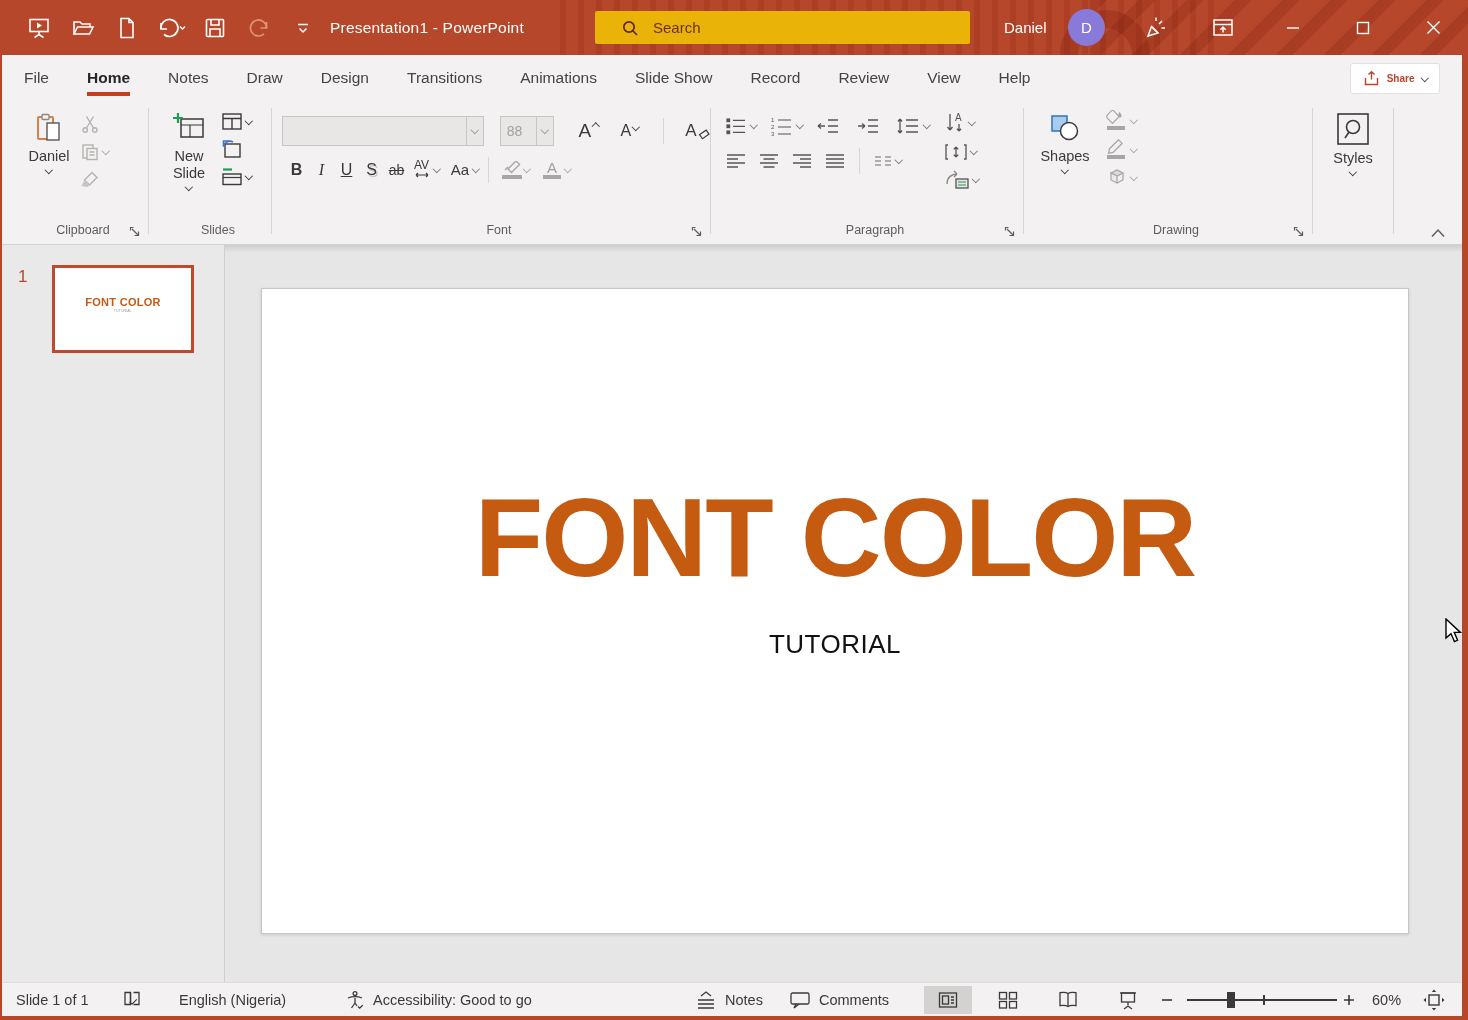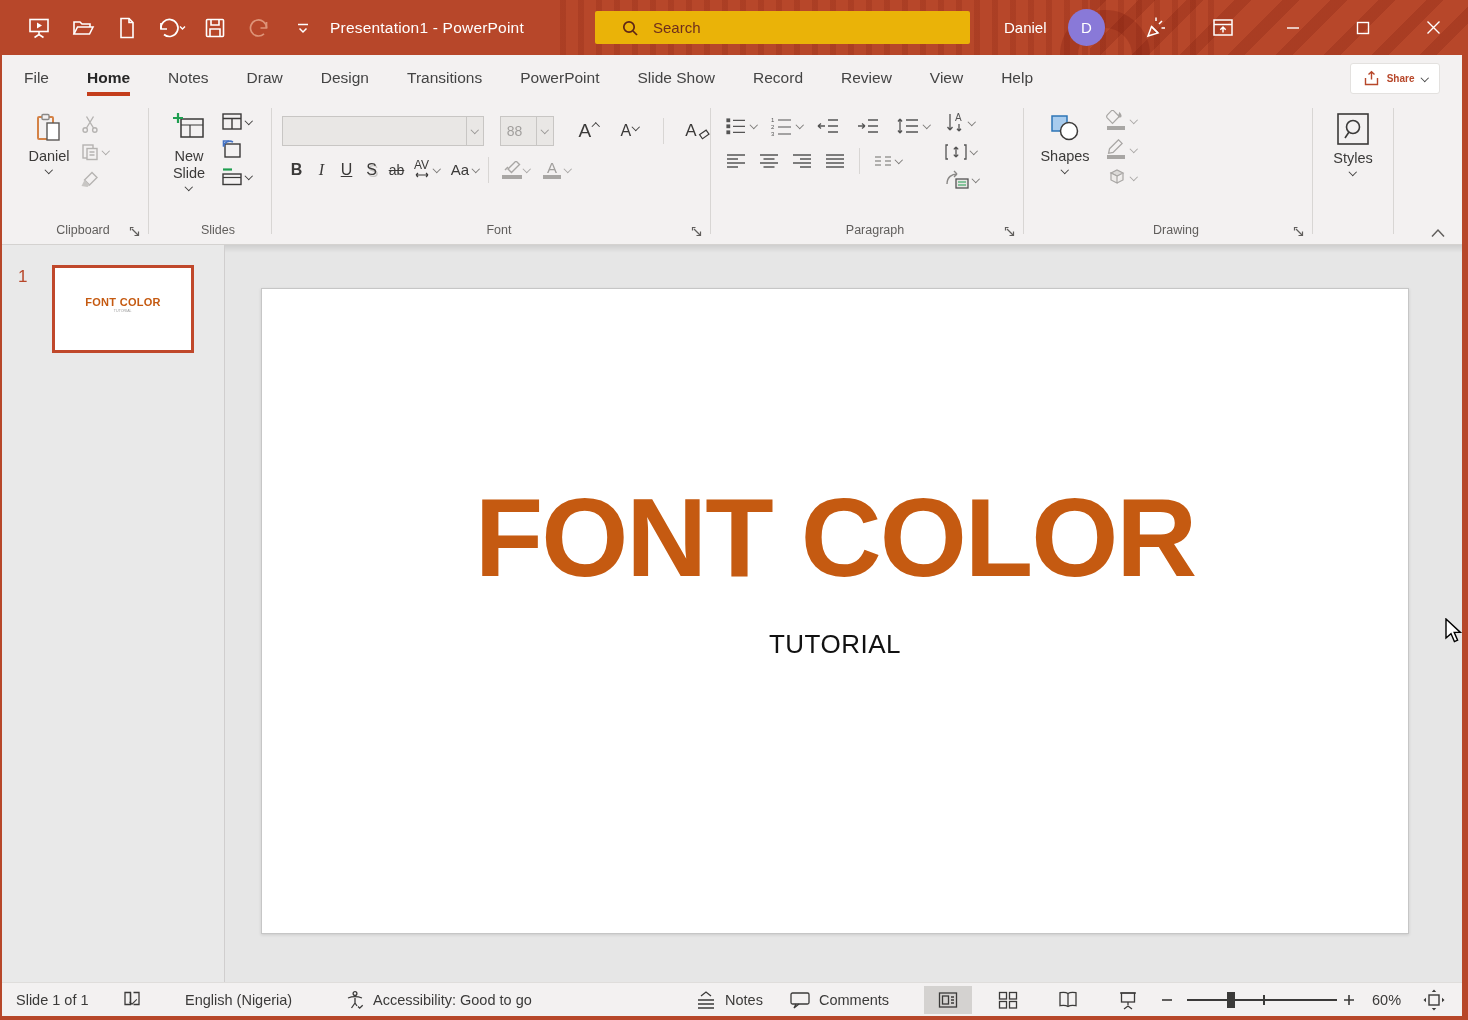--- a/index.html
+++ b/index.html
@@ -203,21 +203,21 @@
   </div>
 </div>
 
 <div class="tabrow">
   <div class="tab first">File</div>
   <div class="tab active">Home</div>
   <div class="tab">Notes</div>
   <div class="tab">Draw</div>
   <div class="tab">Design</div>
   <div class="tab">Transitions</div>
-  <div class="tab">PowerPoint</div>
+  <div class="tab">Animations</div>
   <div class="tab">Slide Show</div>
   <div class="tab">Record</div>
   <div class="tab">Review</div>
   <div class="tab">View</div>
   <div class="tab">Help</div>
   <div class="sharebtn">
     <svg width="17" height="17" viewBox="0 0 17 17" stroke="#B7472A" fill="none" stroke-width="1.4">
       <path d="M2.5 8v6.5h12V8"></path>
         <path d="M8.5 9.5V2M5.5 4.5l3-2.8 3 2.8"></path>
       </svg>
@@ -563,21 +563,21 @@
 
 <div class="statusbar">
   <div class="sb-item" style="left:14px;">Slide 1 of 1</div>
   <div class="sb-item" style="left:120px;">
     <svg width="20" height="20" viewBox="0 0 20 20" stroke="#3B3A39" fill="none" stroke-width="1.3">
       <path d="M3 2.5h5.5v12H3zM11.5 2.5H17v12h-5.5"></path>
         <path d="M8.5 2.5v12"></path>
         <path d="M7 16l3 3 6-6" transform="translate(2,-1) scale(.8)"></path>
       </svg>
   </div>
-  <div class="sb-item" style="left:183px;">English (Nigeria)</div>
+  <div class="sb-item" style="left:177px;">English (Nigeria)</div>
   <div class="sb-item" style="left:343px;">
     <svg width="20" height="20" viewBox="0 0 20 20" stroke="#3B3A39" fill="none" stroke-width="1.3">
       <circle cx="10" cy="3.6" r="1.9"></circle>
         <path d="M3 8c4.5-1.7 9.5-1.7 14 0M10 8v5M10 13l-3.5 5M10 13l2 3"></path>
         <path d="M13 16.5l1.7 1.7 3-3"></path>
       </svg>
     <span>Accessibility: Good to go</span>
   </div>
 
   <div class="sb-item" style="left:693px;">

